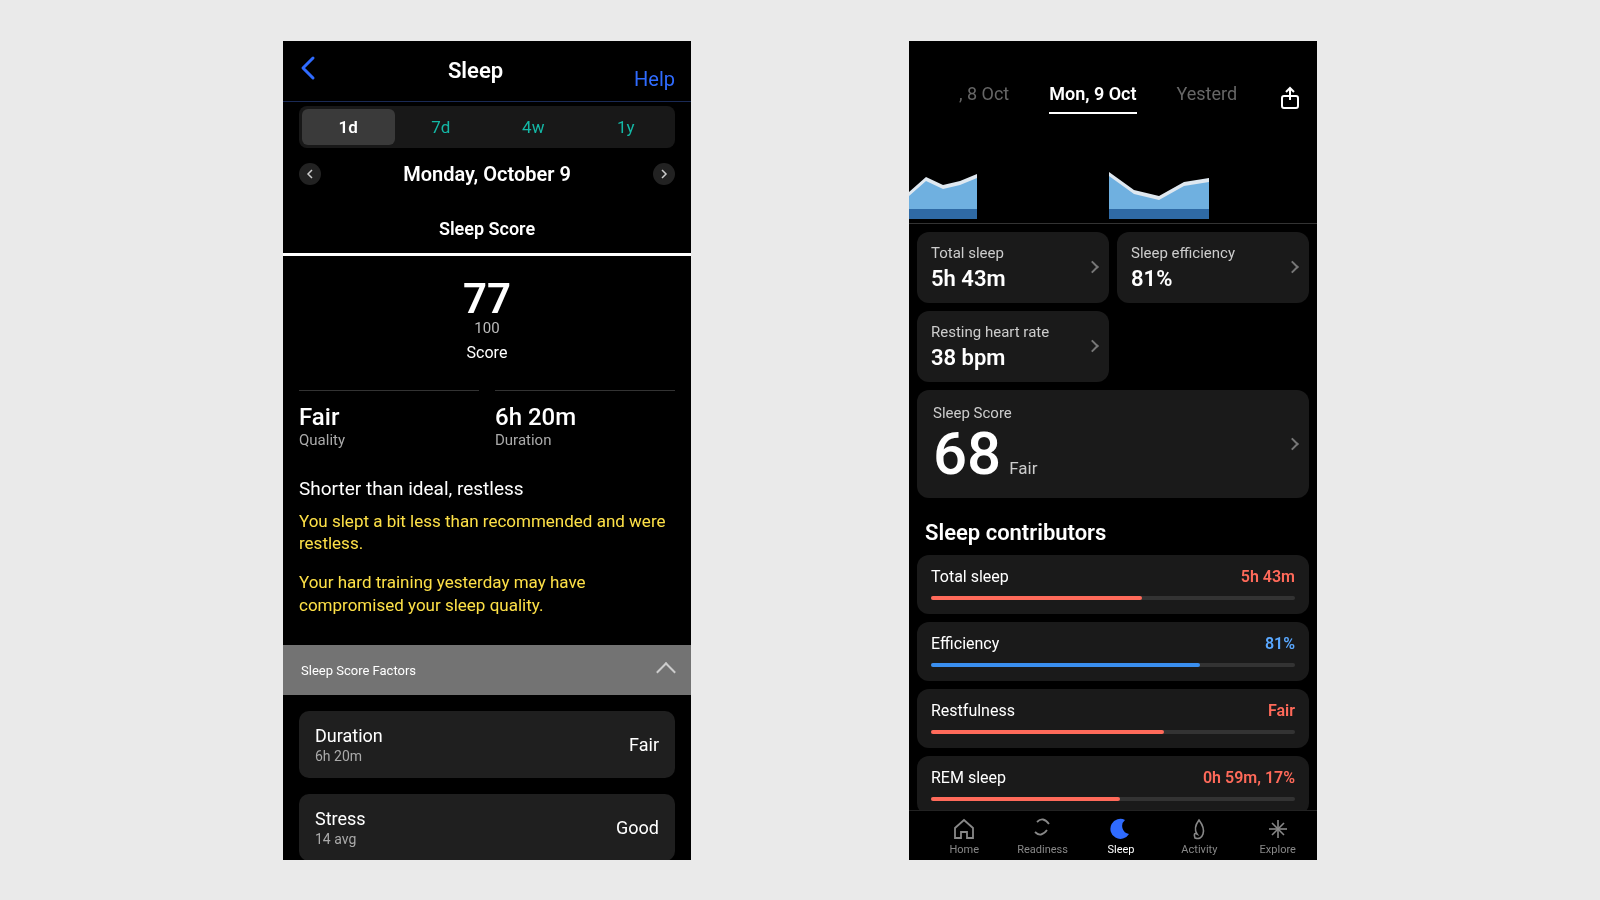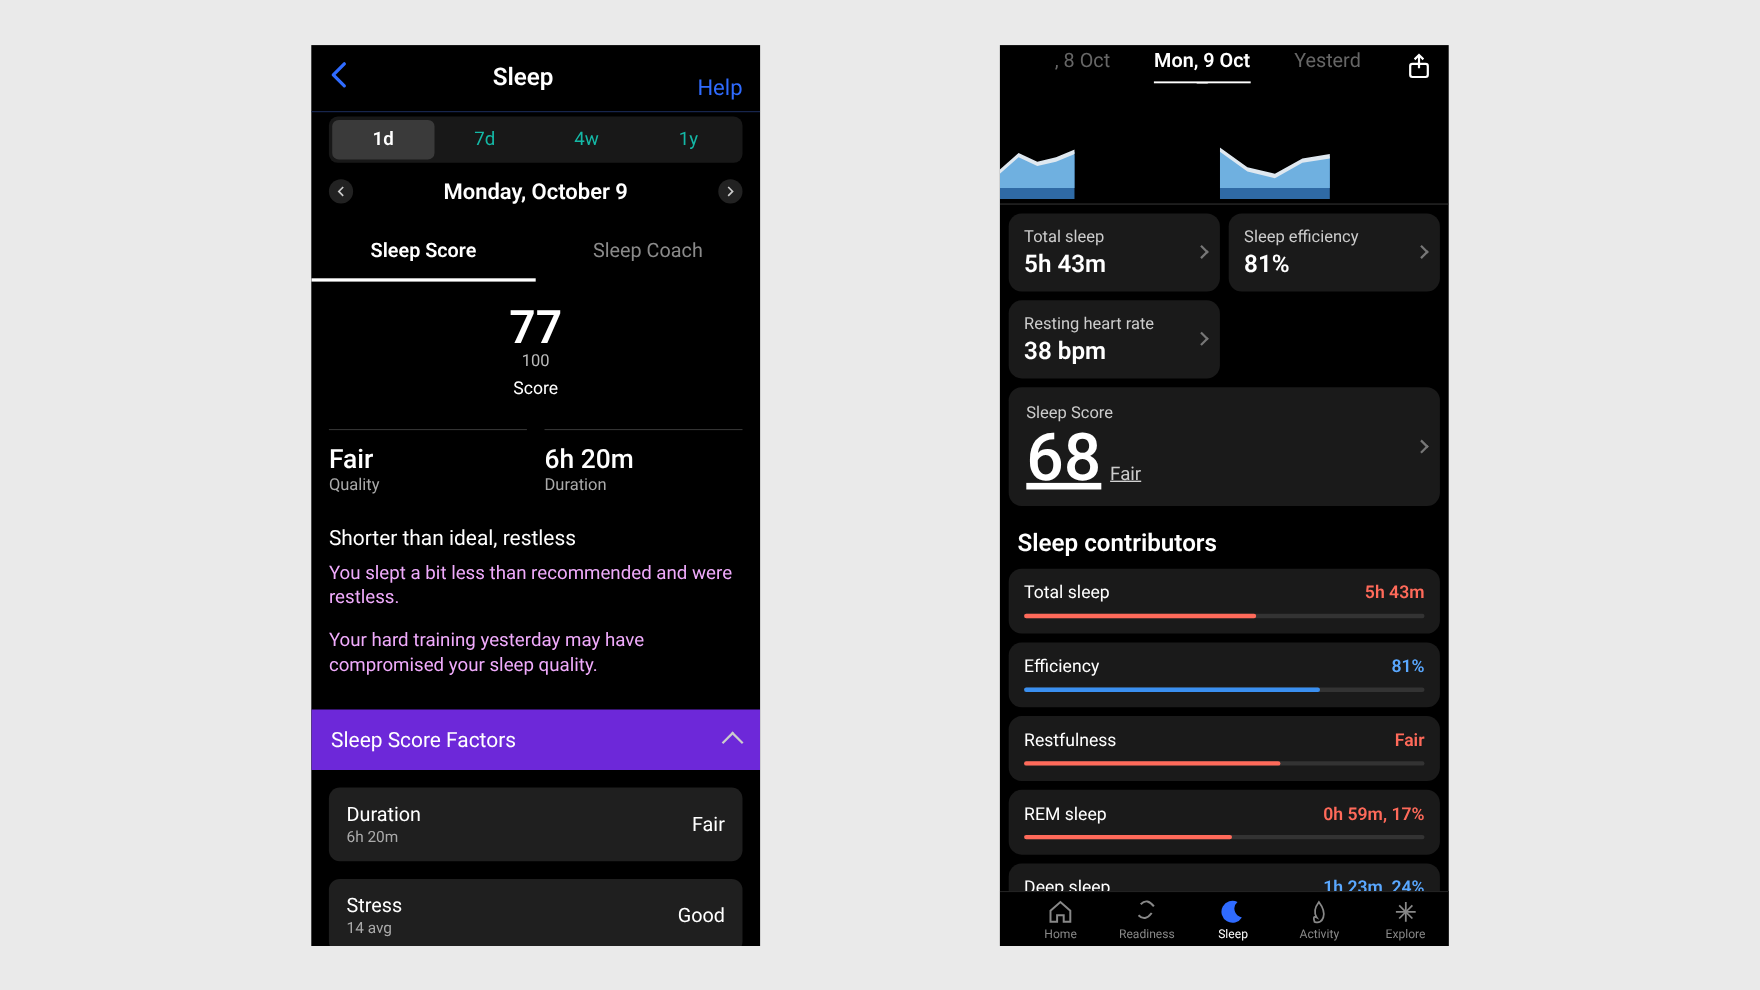--- a/index.html
+++ b/index.html
@@ -78,29 +78,29 @@
   }
   .l-score-block { text-align: center; padding: 18px 0 6px 0; }
   .l-score-big { font-size: 42px; font-weight: 600; }
   .l-score-max { font-size: 15px; color: #bbb; margin-top: -4px; }
   .l-score-cap { font-size: 16px; margin-top: 6px; }
   .l-stat-pair { display: flex; padding: 0 16px; gap: 16px; margin-top: 22px; }
   .l-stat { flex: 1; border-top: 1px solid #333; padding-top: 12px; }
   .l-stat-val { font-size: 24px; font-weight: 500; }
   .l-stat-cap { font-size: 15px; color: #aaa; }
   .l-insight-title { font-size: 19px; padding: 28px 16px 10px 16px; }
-  .l-insight-body { font-size: 17px; color: #f0abfc; padding: 0 16px; line-height: 1.35; }
+  .l-insight-body { font-size: 17px; color: #fde047; padding: 0 16px; line-height: 1.35; }
   .l-insight-body p { margin-bottom: 16px; }
   .l-factors-head {
-    background: #6d28d9;
+    background: #737373;
     display: flex;
     align-items: center;
     justify-content: space-between;
     padding: 16px 18px;
-    font-size: 19px;
+    font-size: 13px;
     margin-top: 12px;
   }
   .chevron-up {
     width: 14px; height: 14px;
     border-left: 2px solid #ccc;
     border-top: 2px solid #ccc;
     transform: rotate(45deg);
     margin-top: 4px;
   }
   .l-factor {
@@ -115,20 +115,21 @@
   .l-factor-name { font-size: 18px; }
   .l-factor-sub { font-size: 14px; color: #aaa; margin-top: 2px; }
   .l-factor-rating { font-size: 18px; }
 
   
   .r-top {
     display: flex;
     align-items: center;
     padding: 4px 16px 0 16px;
     gap: 8px;
+    margin-top: 38px;
   }
   .r-date-tabs { flex: 1; display: flex; justify-content: center; gap: 40px; font-size: 18px; overflow: hidden; }
   .r-date-tab { color: #666; white-space: nowrap; padding-bottom: 8px; position: relative; }
   .r-date-tab.active { color: #fff; font-weight: 600; border-bottom: 2px solid #fff; }
   .r-date-tab.active::after {
     content: "";
     position: absolute;
     bottom: -7px; left: 50%; transform: translateX(-50%);
     border-left: 6px solid transparent;
     border-right: 6px solid transparent;
@@ -163,21 +164,21 @@
     border-top: 2px solid #777;
     border-right: 2px solid #777;
   }
   .r-score-tile {
     background: #1a1a1a;
     border-radius: 12px;
     padding: 14px 16px;
     margin-top: 8px;
     position: relative;
   }
-  .r-score-row { display: flex; align-items: baseline; gap: 8px; margin-top: 2px; text-decoration: underline; }
+  .r-score-row { display: flex; align-items: baseline; gap: 8px; margin-top: 2px; }
   .r-score-big { font-size: 60px; font-weight: 500; line-height: 1; }
   .r-score-q { font-size: 17px; color: #ccc; }
   .r-sect-title { font-size: 22px; font-weight: 600; margin: 22px 8px 10px 8px; }
   .r-contrib {
     background: #1a1a1a;
     border-radius: 12px;
     margin-bottom: 8px;
     padding: 12px 14px 14px 14px;
   }
   .r-contrib-row { display: flex; justify-content: space-between; font-size: 16px; }
@@ -232,21 +233,20 @@
       <svg width="8" height="10">
           <polyline points="2,1 6,5 2,9" fill="none" stroke="#ccc" stroke-width="1.5"></polyline>
         </svg>
     </span>
   </div>
 
   <div class="l-hr"></div>
 
   <div class="l-tabs">
     <div class="l-tab active">Sleep Score</div>
-    <div class="l-tab">Sleep Coach</div>
   </div>
 
   <div class="l-score-block">
     <div class="l-score-big">77</div>
     <div class="l-score-max">100</div>
     <div class="l-score-cap">Score</div>
   </div>
 
   <div class="l-stat-pair">
     <div class="l-stat">

